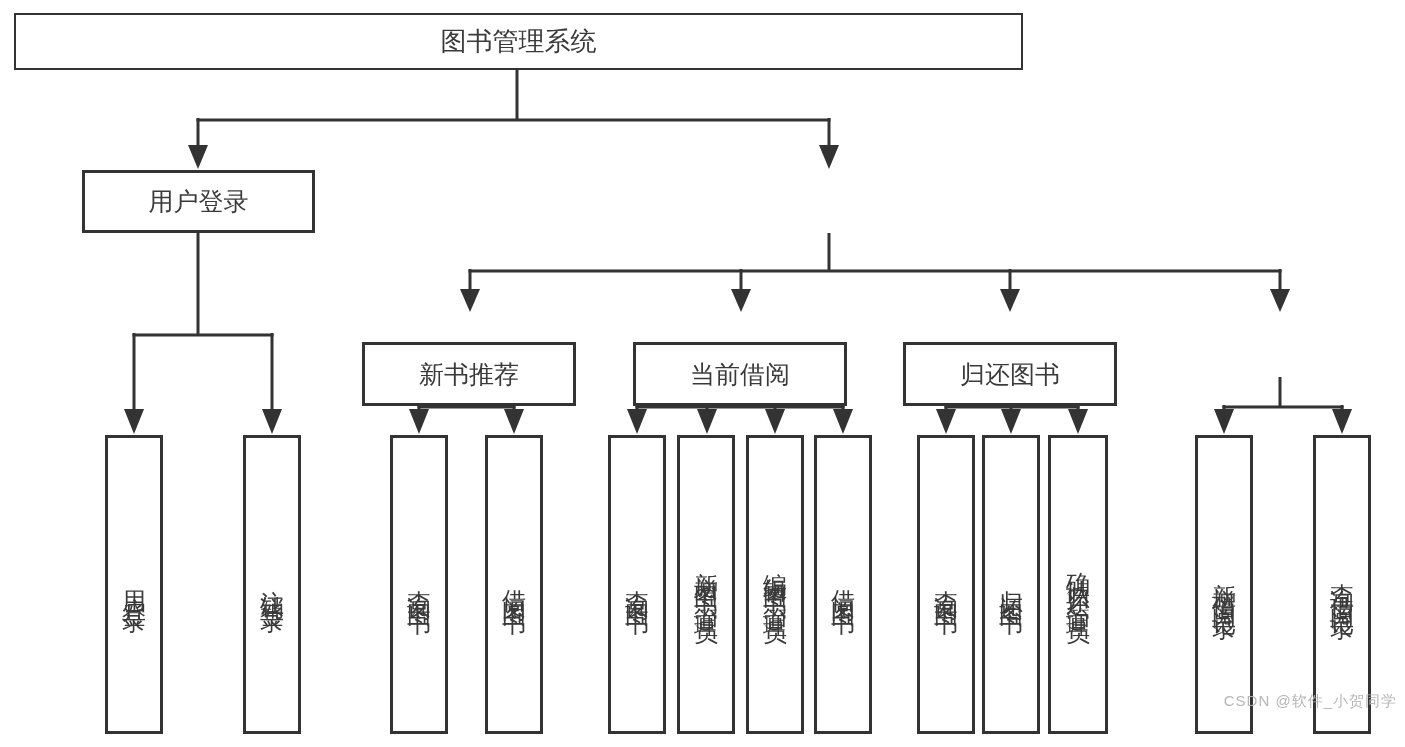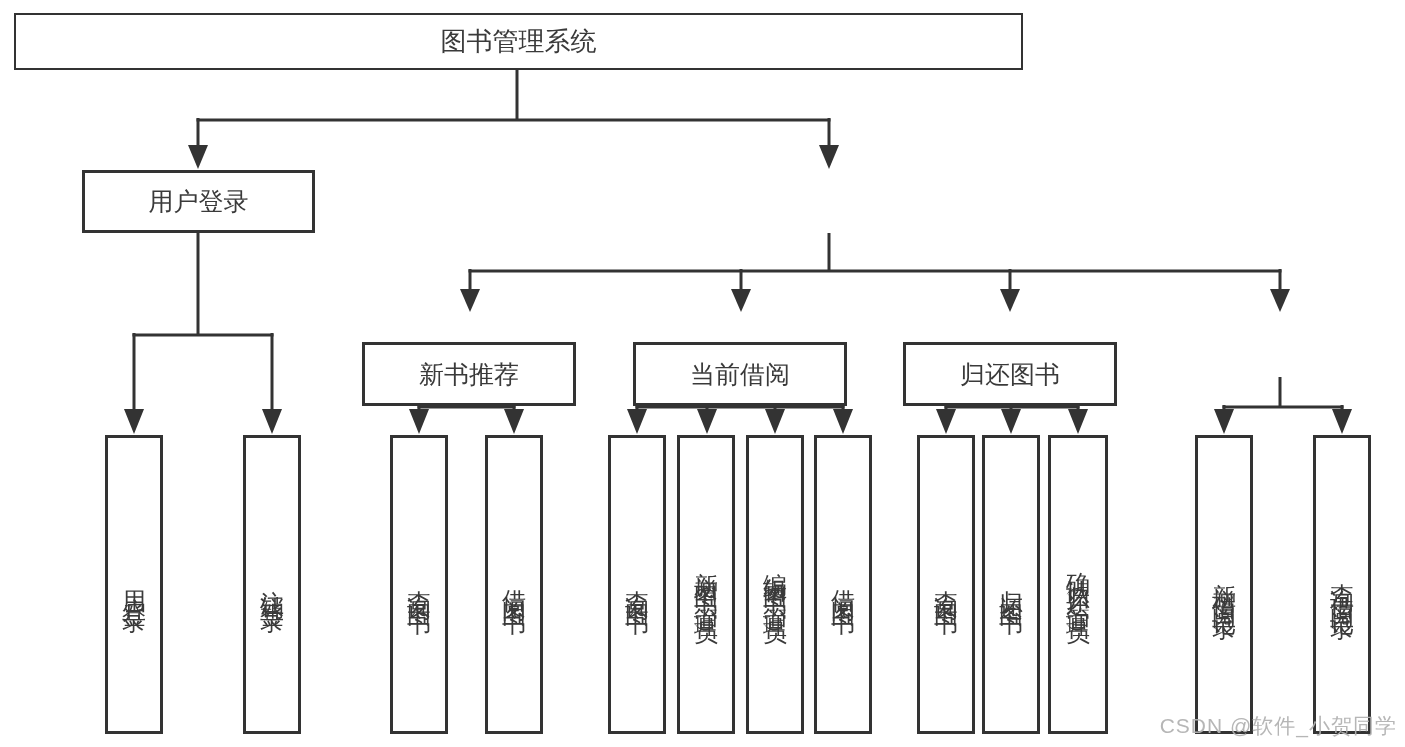--- a/index.html
+++ b/index.html
@@ -36,24 +36,24 @@
   .vtext {
     writing-mode: vertical-rl;
     text-orientation: mixed;
     font-size: 24px;
     letter-spacing: 7px;
     line-height: 1;
     white-space: nowrap;
   }
   .watermark {
     position: absolute;
-    top: 712px;
+    top: 692px;
     right: 8px;
     z-index: 5;
-    font-size: 21px;
+    font-size: 15px;
     color: rgba(178, 178, 178, 0.95);
     letter-spacing: 1px;
   }
 </style>
 </head>
 <body>
 
 <div class="canvas">
 
   <svg class="connectors" viewBox="0 0 1405 747" xmlns="http://www.w3.org/2000/svg">

